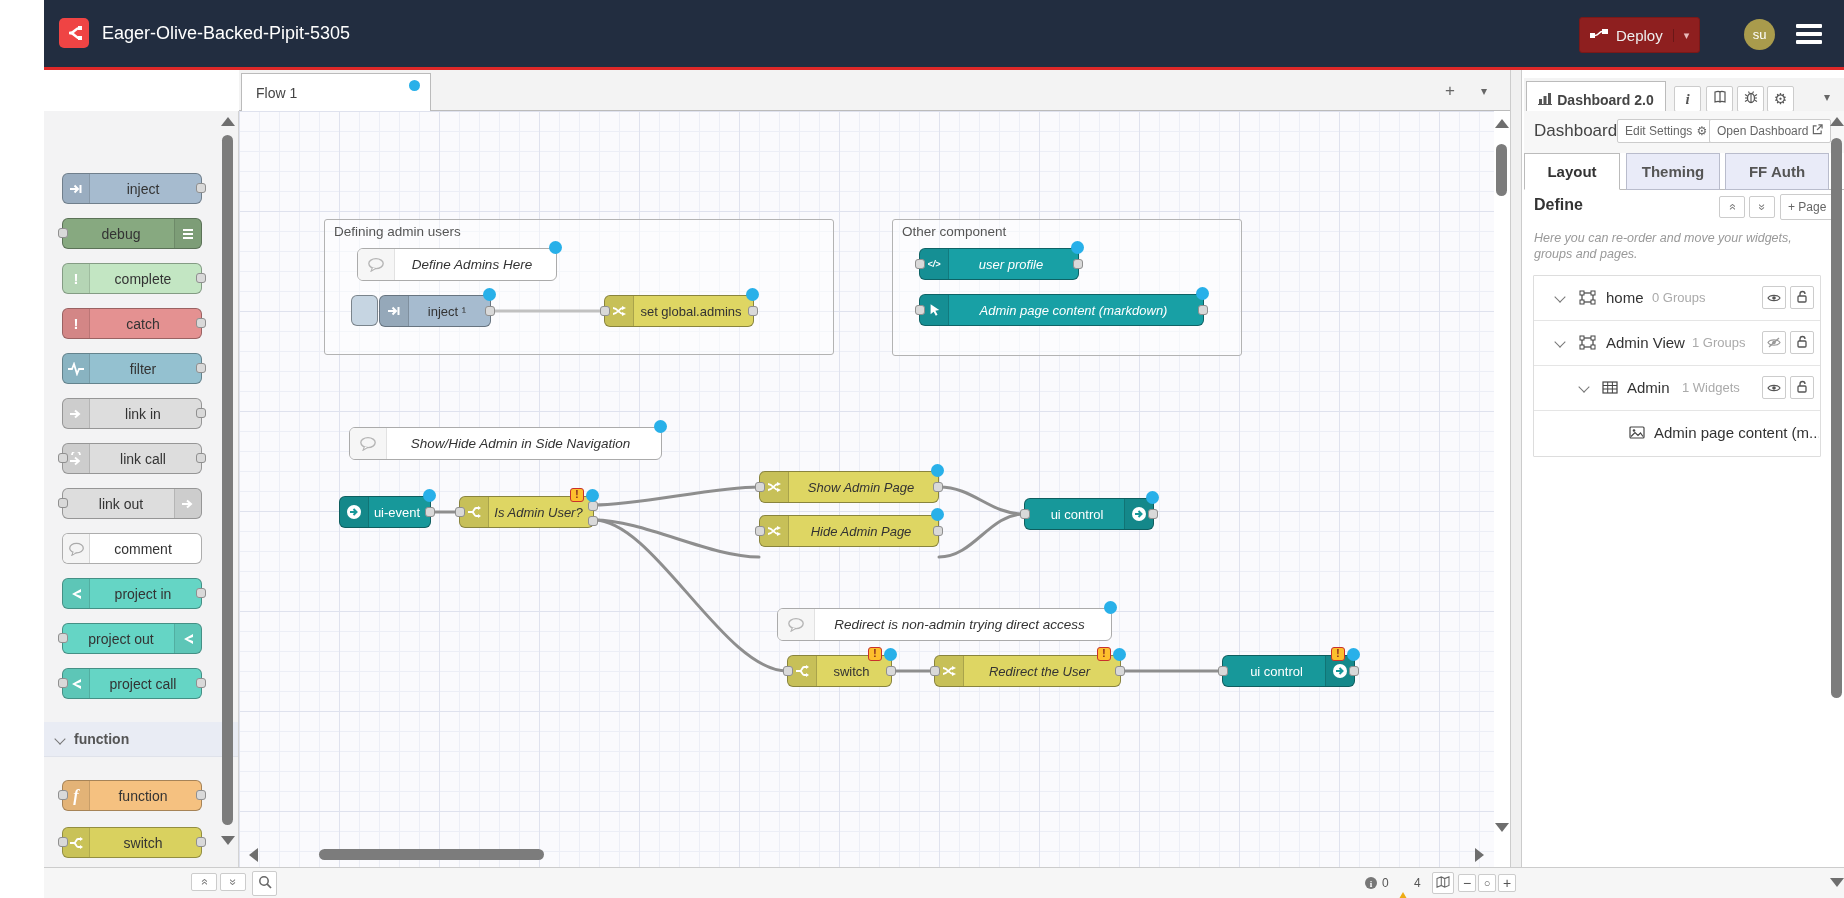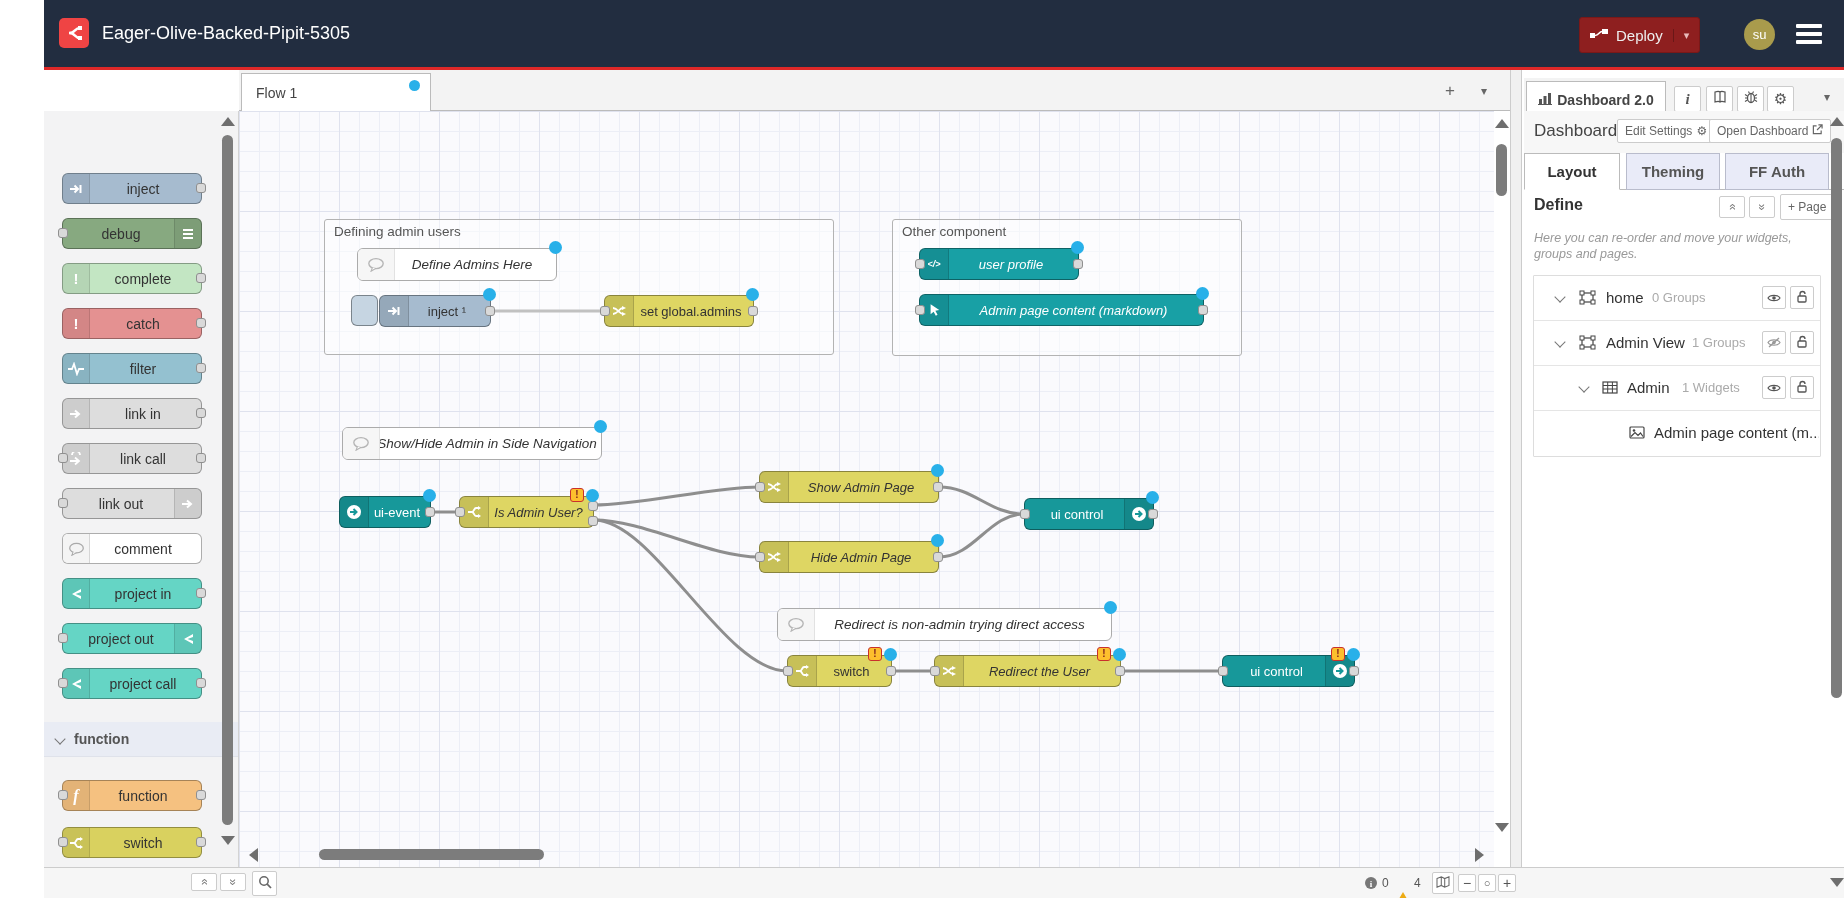--- a/index.html
+++ b/index.html
@@ -364,21 +364,21 @@
           <svg width="13" height="14" viewBox="0 0 15 15">
             <path d="M3 1 L13 7.5 L8.5 8.5 L11 13 L9 14.2 L6.5 9.5 L3 12.5 Z" fill="#fff"></path>
           </svg>
         </span>
       <span>Admin page content (markdown)</span>
       <span class="port pin"></span>
       <span class="port pout"></span>
       <span class="dot"></span>
     </div>
 
-    <div class="cmt" style="left:103px;top:316px;width:260px">
+    <div class="cmt" style="left:110px;top:316px;width:313px">
       <span class="cico">
           <svg width="18" height="15" viewBox="0 0 20 16">
             <ellipse cx="10" cy="7" rx="8" ry="5.5" fill="none" stroke="#b5b5b5" stroke-width="1.5"></ellipse>
             <path d="M6 11.5 L4.5 15.5 L10 12.2" fill="#fff" stroke="#b5b5b5" stroke-width="1.2"></path>
           </svg>
         </span>
       <span class="clbl">Show/Hide Admin in Side Navigation</span>
       <span class="dot"></span>
     </div>
 
@@ -415,21 +415,21 @@
             <path d="M1 4 C6 4 7 10 11 10 M1 10 C6 10 7 4 11 4" stroke="#fff" stroke-width="1.8" fill="none"></path>
             <path d="M10 2 L14 4 L10 6 Z M10 8 L14 10 L10 12 Z" fill="#fff"></path>
           </svg>
         </span>
       <span>Show Admin Page</span>
       <span class="port pin"></span>
       <span class="port pout"></span>
       <span class="dot"></span>
     </div>
 
-    <div class="cnode ital pl" style="left:520px;top:430px;width:180px;background:#ded663">
+    <div class="cnode ital pl" style="left:520px;top:404px;width:180px;background:#ded663">
       <span class="nico left">
           <svg width="14" height="14" viewBox="0 0 14 14">
             <path d="M1 4 C6 4 7 10 11 10 M1 10 C6 10 7 4 11 4" stroke="#fff" stroke-width="1.8" fill="none"></path>
             <path d="M10 2 L14 4 L10 6 Z M10 8 L14 10 L10 12 Z" fill="#fff"></path>
           </svg>
         </span>
       <span>Hide Admin Page</span>
       <span class="port pin"></span>
       <span class="port pout"></span>
       <span class="dot"></span>

